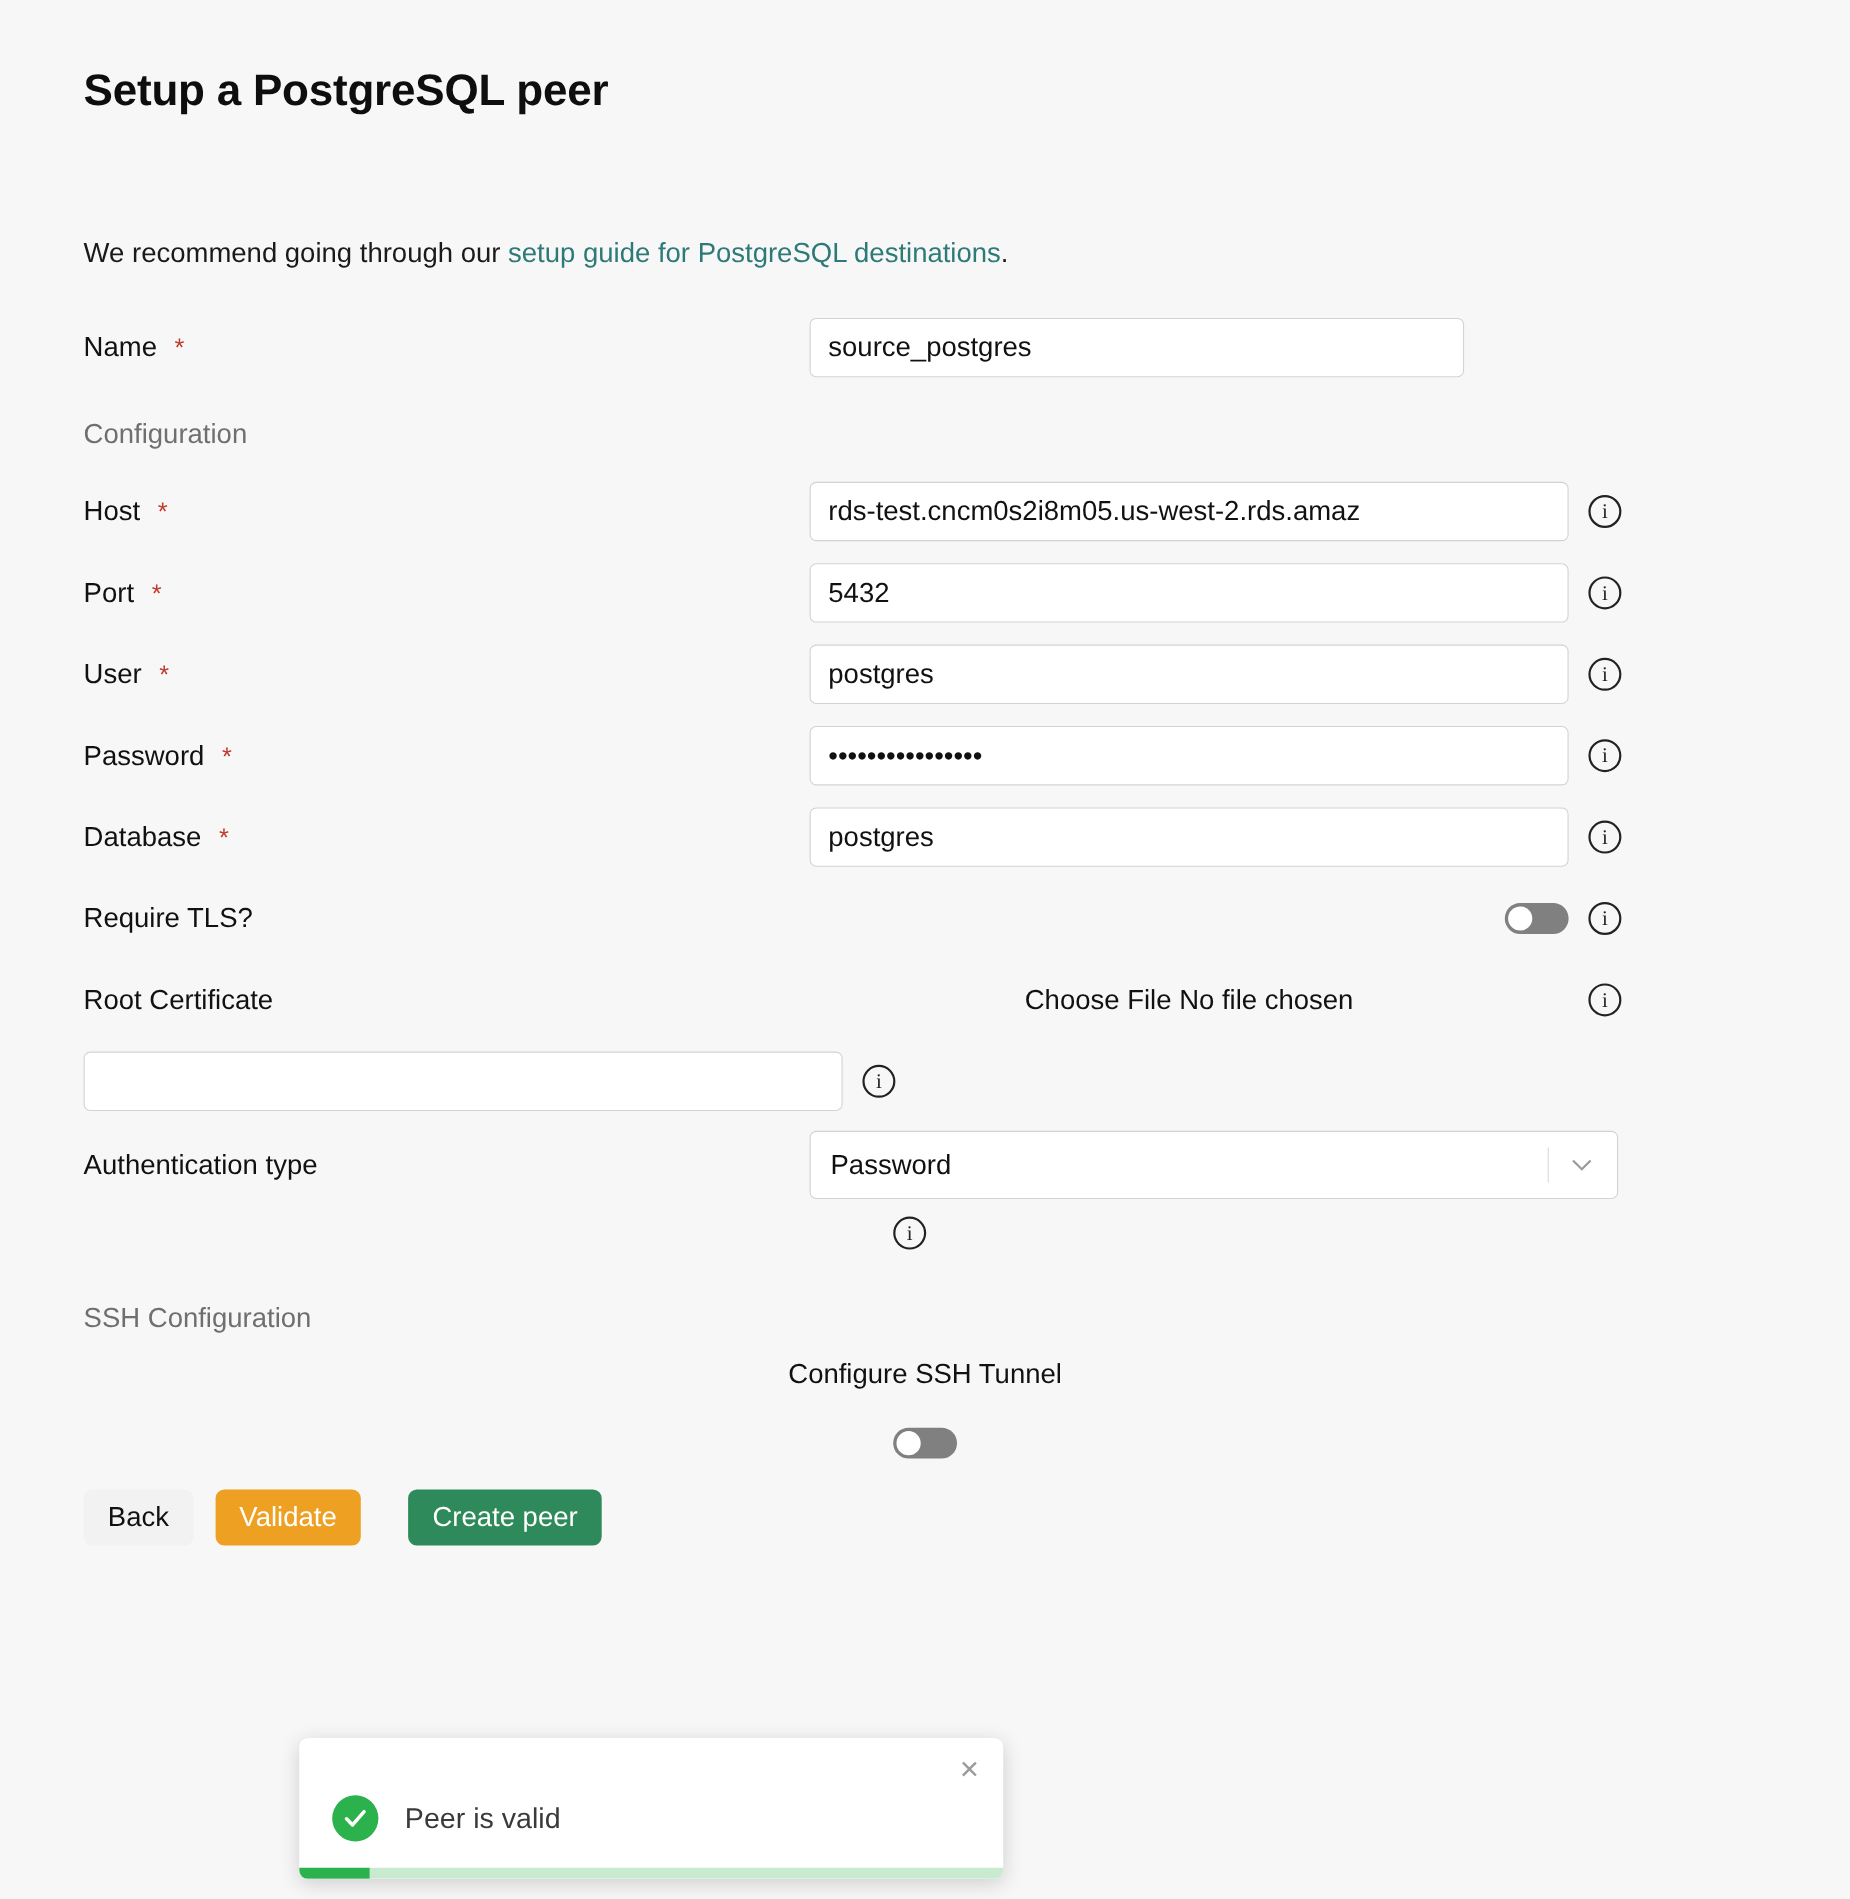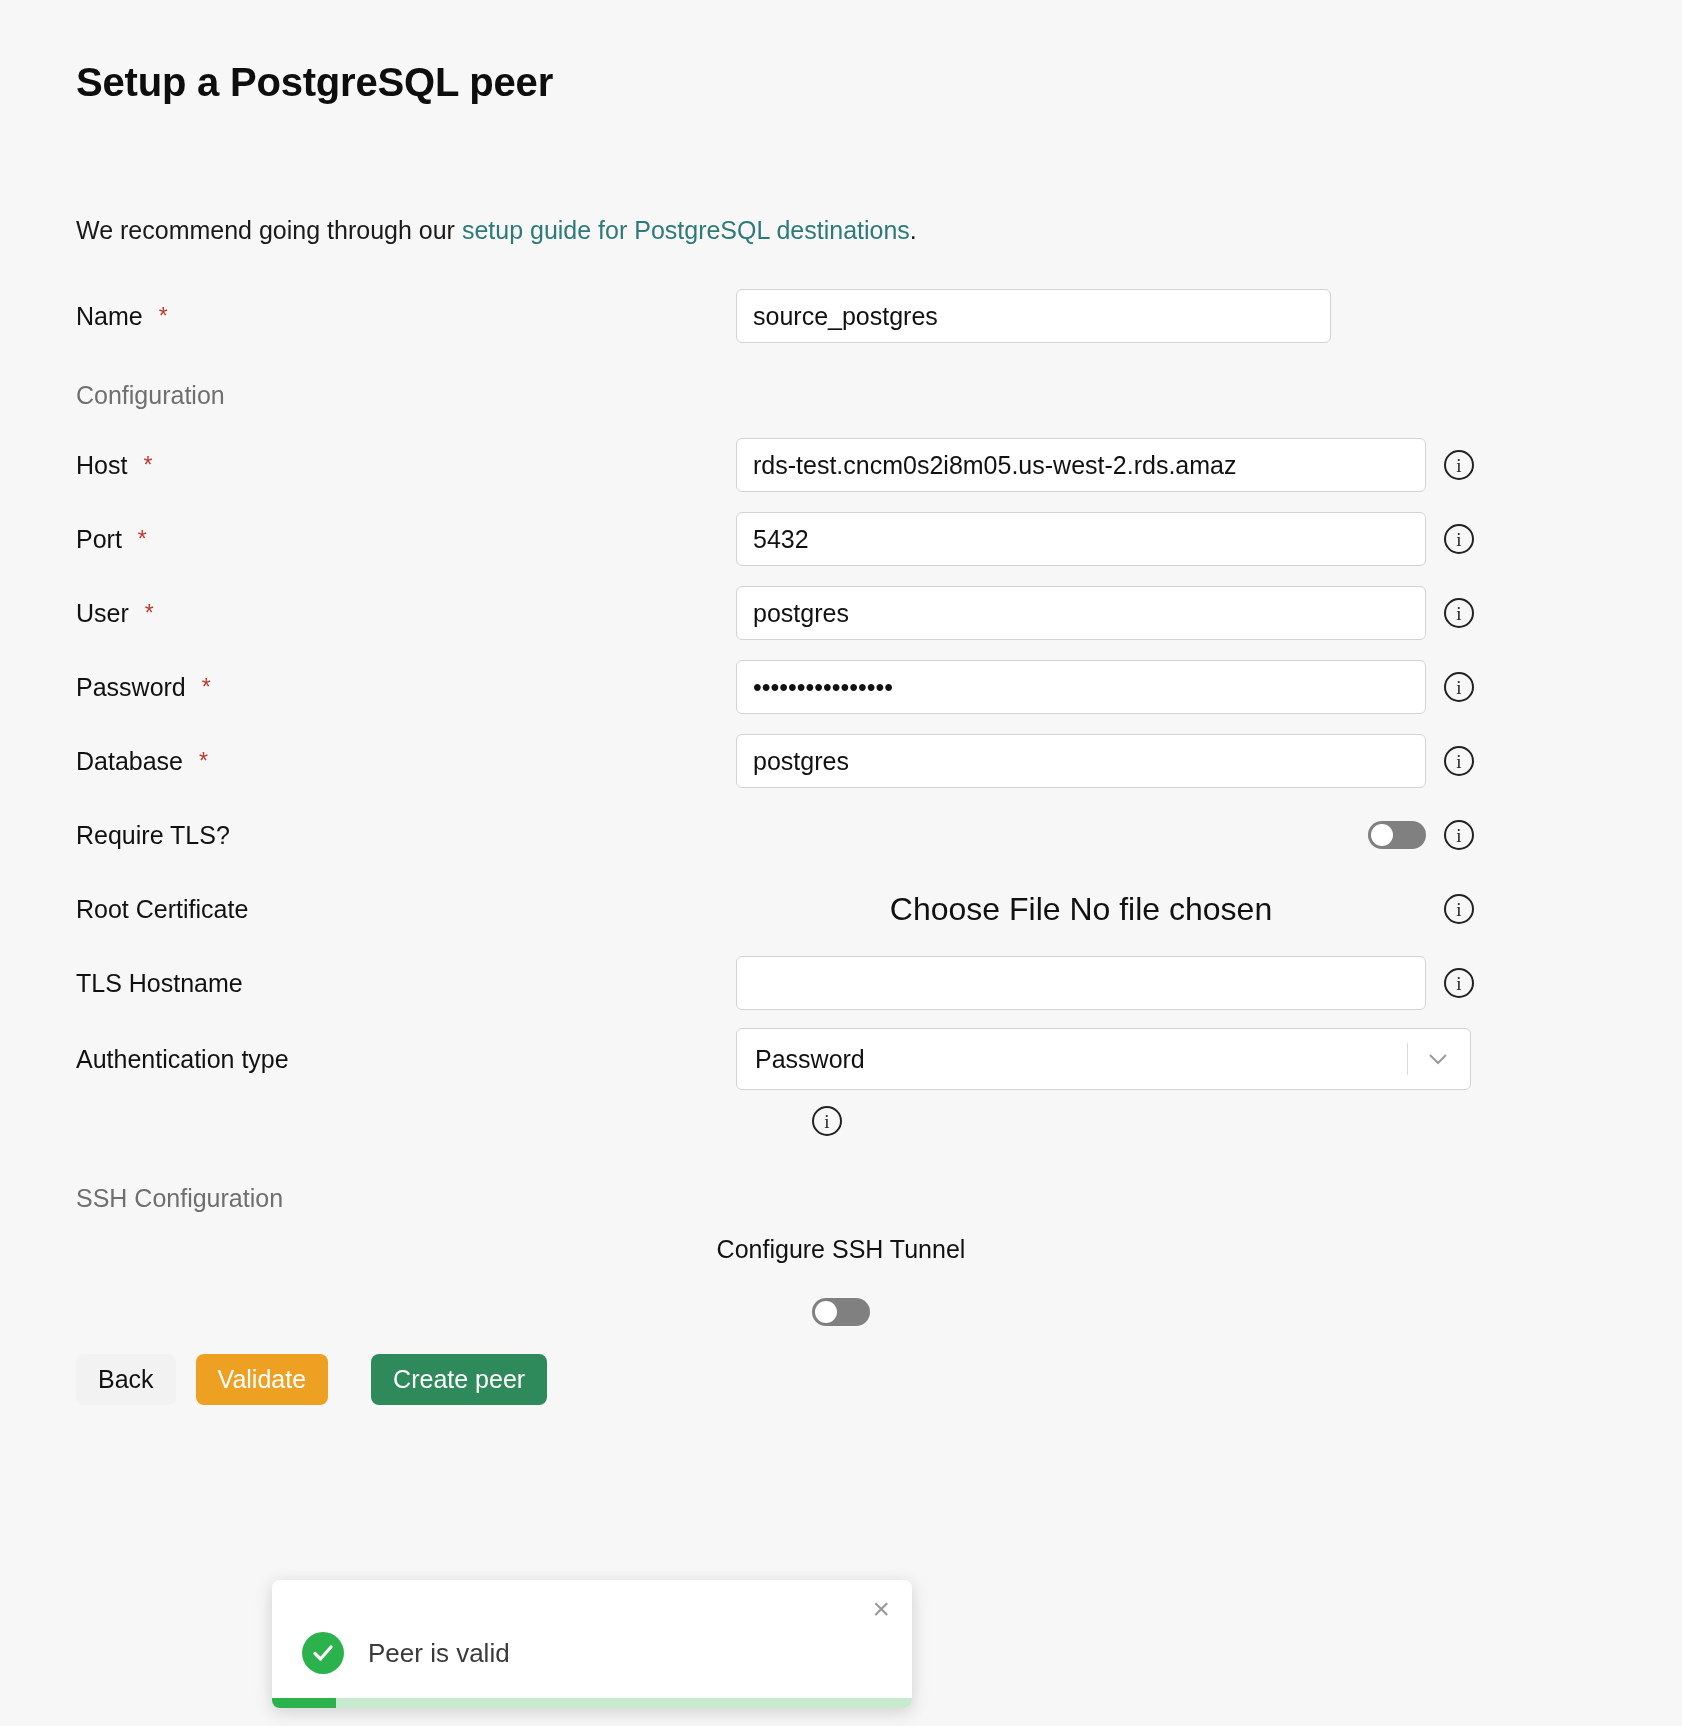--- a/index.html
+++ b/index.html
@@ -123,21 +123,21 @@
     width: 690px;
     display: flex;
     justify-content: flex-end;
     align-items: center;
   }
   .file-row-inner {
     width: 690px;
     display: flex;
     justify-content: center;
     align-items: center;
-    font-size: 32px;
+    font-size: 25px;
     color: #111;
   }
   .select-wrap {
     width: 735px;
     height: 62px;
     border: 1px solid #d3d3d3;
     border-radius: 6px;
     background: #fff;
     display: flex;
     align-items: center;
@@ -354,23 +354,20 @@
       </div>
       <div class="ctrl">
         <div class="file-row-inner">
           <span>Choose File</span>&nbsp;<span>No file chosen</span>
         </div>
         <span class="info">i</span>
       </div>
     </div>
 
     <div class="row tight">
-      <div class="label">
-        <span>TLS Hostname</span>
-      </div>
       <div class="ctrl">
         <input class="text w-field" type="text" value="" style="">
         <span class="info">i</span>
       </div>
     </div>
 
     <div class="row tight">
       <div class="label">
         <span>Authentication type</span>
       </div>

